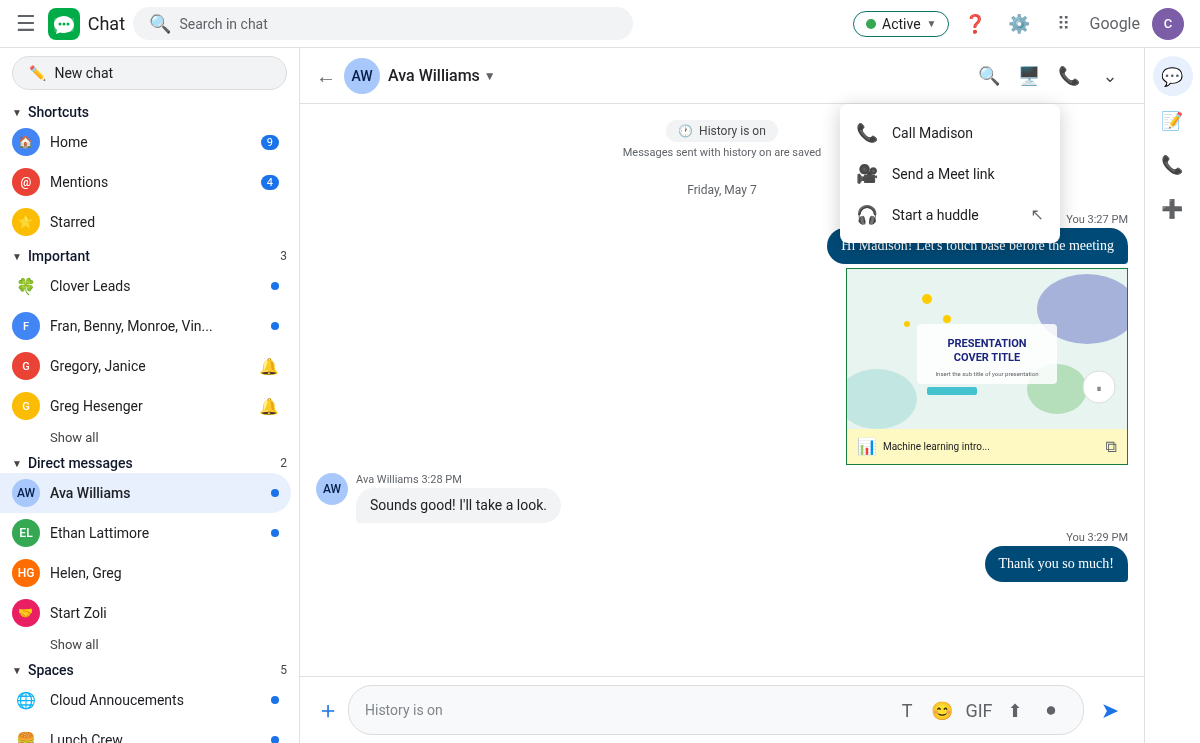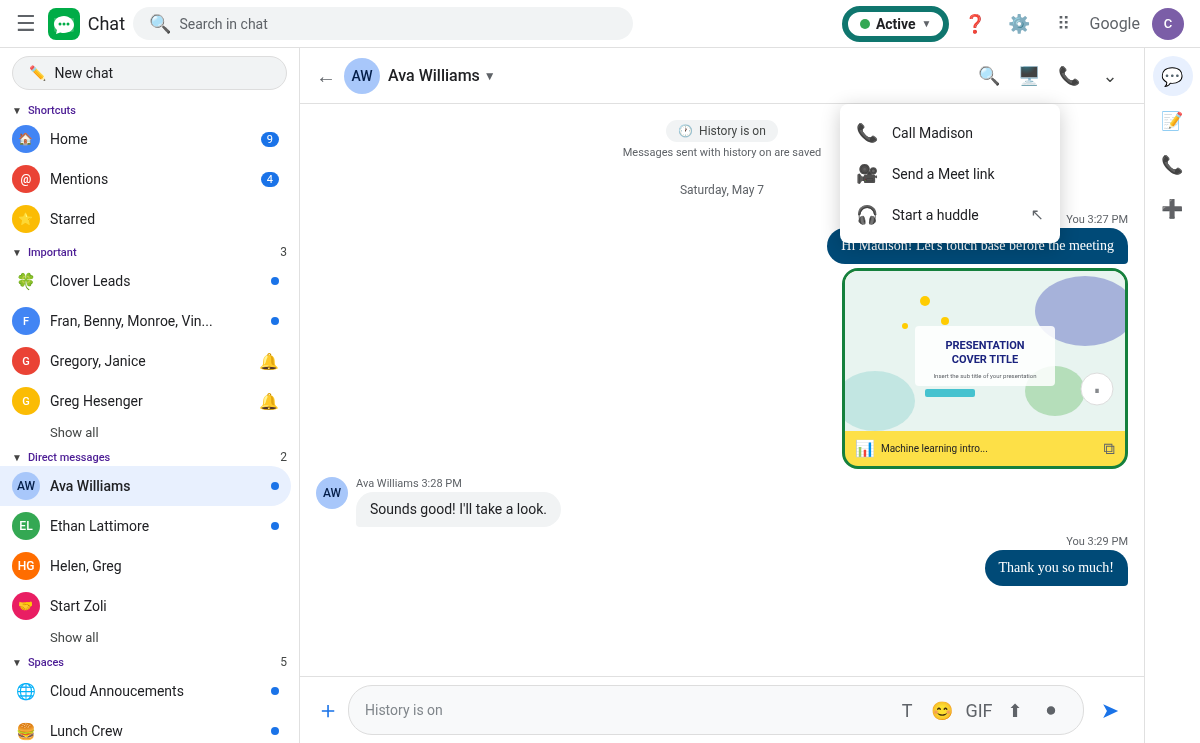--- a/index.html
+++ b/index.html
@@ -7,21 +7,21 @@
 
     
     .sidebar { width: 300px; min-width: 300px; background: #fff; border-right: 1px solid #e0e0e0; display: flex; flex-direction: column; overflow-y: auto; overflow-x: hidden; }
     .sidebar::-webkit-scrollbar { width: 4px; }
     .sidebar::-webkit-scrollbar-thumb { background: #ccc; border-radius: 4px; }
     .new-chat-btn { margin: 8px 12px; display: flex; align-items: center; gap: 8px; padding: 8px 16px; border-radius: 20px; border: 1px solid #ddd; background: #f1f3f4; cursor: pointer; font-size: 14px; color: #202124; }
 
     
     .section-header { display: flex; align-items: center; padding: 6px 12px 2px 12px; cursor: pointer; }
     .section-header .chevron { font-size: 10px; color: #444; margin-right: 6px; }
-    .section-header .section-title { font-size: 11px; font-weight: 500; color: #4c1d95; flex: 1; }
+    .section-header .section-title { font-size: 14px; font-weight: 500; color: #0f172a; flex: 1; }
     .section-header .section-count { font-size: 12px; color: #444746; }
 
     .sidebar-item { display: flex; align-items: center; padding: 6px 12px; cursor: pointer; border-radius: 0 20px 20px 0; margin-right: 8px; position: relative; }
     .sidebar-item.active { background: #e8f0fe; }
     .sidebar-item .item-label { flex: 1; font-size: 14px; color: #202124; white-space: nowrap; overflow: hidden; text-overflow: ellipsis; }
     .sidebar-item .item-badge { background: #1a73e8; color: #fff; border-radius: 10px; font-size: 11px; padding: 1px 6px; min-width: 18px; text-align: center; }
     .sidebar-item .item-notif { color: #5f6368; font-size: 16px; }
     .sidebar-item .item-dot { width: 8px; height: 8px; background: #1a73e8; border-radius: 50%; flex-shrink: 0; }
 
     .show-all { display: flex; align-items: center; padding: 4px 12px 4px 50px; cursor: pointer; font-size: 13px; color: #444746; }
@@ -55,21 +55,21 @@
     .msg-row.sent { flex-direction: row-reverse; }
     .msg-avatar { width: 32px; height: 32px; border-radius: 50%; background: #a8c7fa; display: flex; align-items: center; justify-content: center; font-size: 12px; font-weight: 500; color: #041e49; flex-shrink: 0; }
     .msg-content { max-width: 60%; display: flex; flex-direction: column; }
     .msg-row.sent .msg-content { align-items: flex-end; }
     .msg-meta { font-size: 11px; color: #5f6368; margin-bottom: 2px; }
     .msg-row.sent .msg-meta { }
     .msg-bubble { padding: 8px 14px; border-radius: 18px; font-size: 14px; line-height: 1.4; }
     .msg-bubble.sent { background: #004a77; color: #fff; border-radius: 18px 18px 4px 18px; font-family: Liberation Serif, serif; }
     .msg-bubble.received { background: #f1f3f4; color: #202124; border-radius: 18px 18px 18px 4px; }
 
-    .attachment-card { background: #fde047; border: 3px solid #15803d; border-radius: 16px; overflow: hidden; max-width: 300px; margin-top: 4px; }
+    .attachment-card { background: #fef9c3; border: 1px solid #15803d; border-radius: 0; overflow: hidden; max-width: 300px; margin-top: 4px; }
     .attachment-preview { width: 100%; height: 160px; background: linear-gradient(135deg, #e8f4f8 0%, #d0e8f0 50%, #c8d8f0 100%); display: flex; align-items: center; justify-content: center; position: relative; }
     .attachment-footer { display: flex; align-items: center; padding: 8px 10px; gap: 6px; }
     .attachment-icon { color: #0b8043; font-size: 16px; }
     .attachment-name { font-size: 10px; color: #202124; flex: 1; }
     .attachment-copy { color: #5f6368; cursor: pointer; font-size: 16px; }
 
     
     .chat-input-area { border-top: 1px solid #e0e0e0; padding: 8px 16px; display: flex; align-items: center; gap: 8px; }
     .input-add-btn { color: #1a73e8; font-size: 24px; cursor: pointer; }
     .input-box { flex: 1; border: 1px solid #ddd; border-radius: 24px; padding: 8px 16px; font-size: 14px; color: #80868b; background: #f8f9fa; cursor: text; display: flex; align-items: center; justify-content: space-between; }
@@ -83,21 +83,21 @@
     .right-tab.active-tab { background: #e8f0fe; color: #1a73e8; }
 
     
     .topbar { position: absolute; top: 0; left: 0; right: 0; height: 48px; background: #fff; border-bottom: 1px solid #e0e0e0; display: flex; align-items: center; padding: 0 16px; gap: 8px; z-index: 10; }
     .topbar .menu-btn { cursor: pointer; color: #5f6368; font-size: 22px; margin-right: 4px; }
     .topbar .app-name { font-size: 18px; font-weight: 400; color: #202124; }
     .search-bar { flex: 1; background: #f1f3f4; border-radius: 24px; display: flex; align-items: center; padding: 6px 16px; gap: 8px; cursor: text; max-width: 500px; }
     .search-bar .search-icon { color: #5f6368; font-size: 18px; }
     .search-bar .search-placeholder { font-size: 14px; color: #5f6368; }
     .topbar-right { display: flex; align-items: center; gap: 8px; margin-left: auto; }
-    .active-pill { display: flex; align-items: center; gap: 6px; border: 6px solid #0f766e; border-radius: 20px; padding: 4px 12px; cursor: pointer; font-weight: bold; }
+    .active-pill { display: flex; align-items: center; gap: 6px; border: 1px solid #0f766e; border-radius: 20px; padding: 4px 12px; cursor: pointer; }
     .active-dot { width: 10px; height: 10px; background: #34a853; border-radius: 50%; }
     .active-label { font-size: 14px; color: #202124; }
     .topbar-icon { width: 36px; height: 36px; border-radius: 50%; display: flex; align-items: center; justify-content: center; cursor: pointer; color: #5f6368; font-size: 18px; }
     .user-avatar { width: 32px; height: 32px; border-radius: 50%; background: #7b5ea7; display: flex; align-items: center; justify-content: center; font-size: 13px; font-weight: 500; color: #fff; cursor: pointer; }
     .google-logo-text { font-size: 16px; font-weight: 400; color: #5f6368; margin-right: 4px; }
 
     
     .layout-wrapper { display: flex; width: 1200px; height: 743px; position: relative; }
     .sidebar { padding-top: 48px; }
     .main-and-right { display: flex; flex: 1; padding-top: 48px; position: relative; }
@@ -266,21 +266,21 @@
 
       <div class="chat-messages">
 
         <div class="history-banner">
           <div class="history-pill">
             <span>🕐</span>
             <span>History is on</span>
           </div>
           <div class="history-sub">Messages sent with history on are saved</div>
         </div>
-        <div class="date-divider">Saturday, May 7</div>
+        <div class="date-divider">Friday, May 7</div>
 
         <div class="msg-row sent">
           <div class="msg-content">
             <div class="msg-meta">
               <span>You</span>
               <span>3:27 PM</span>
             </div>
             <div class="msg-bubble sent">
               <span>Hi Madison! Let's touch base before the meeting</span>
             </div>

